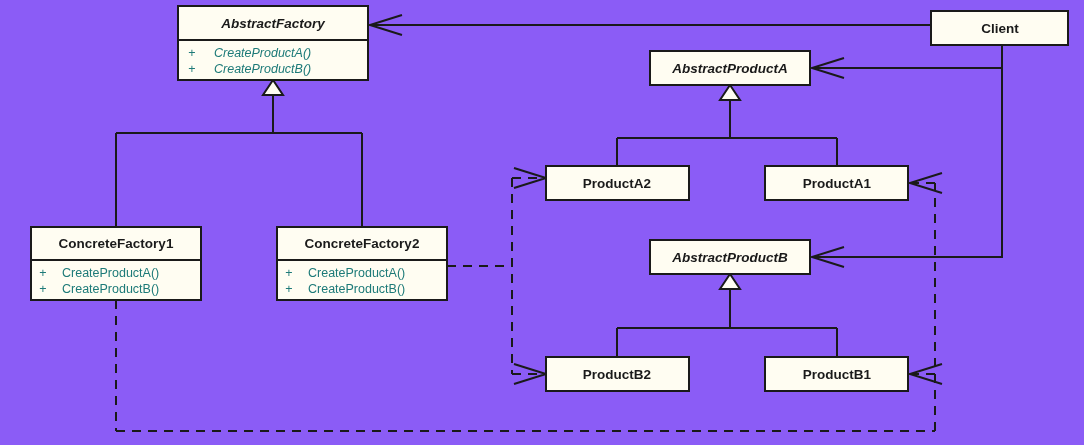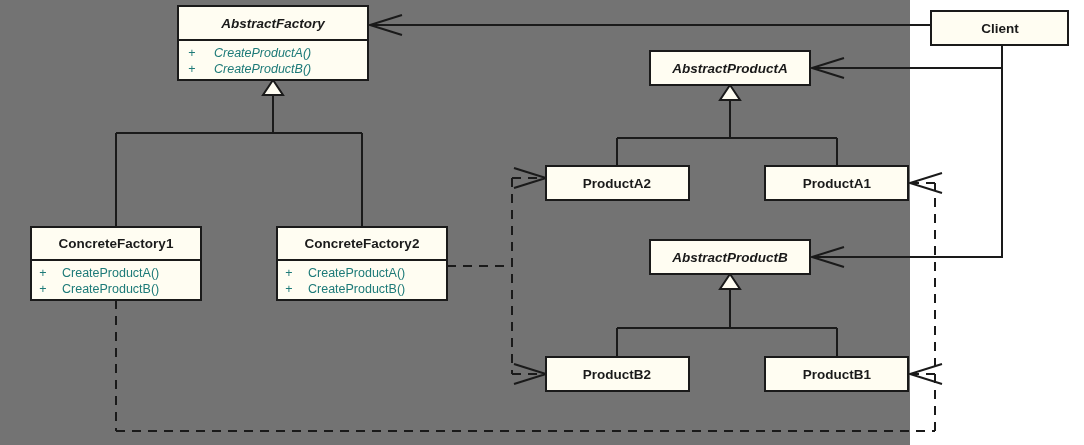--- a/index.html
+++ b/index.html
@@ -9,23 +9,23 @@
     background: #ffffff;
   }
   body {
     font-family: "Liberation Sans", sans-serif;
     width: 1084px;
     height: 445px;
     overflow: hidden;
   }
   #diagram-root {
     position: relative;
-    width: 910px;
+    width: 1084px;
     height: 445px;
-    background: #737373;
+    background: #8b5cf6;
   }
   svg.diagram {
     display: block;
     width: 1084px;
     height: 445px;
   }
   .uml-box-rect {
     fill: #fffdf2;
     stroke: #1a1a1a;
     stroke-width: 2;

